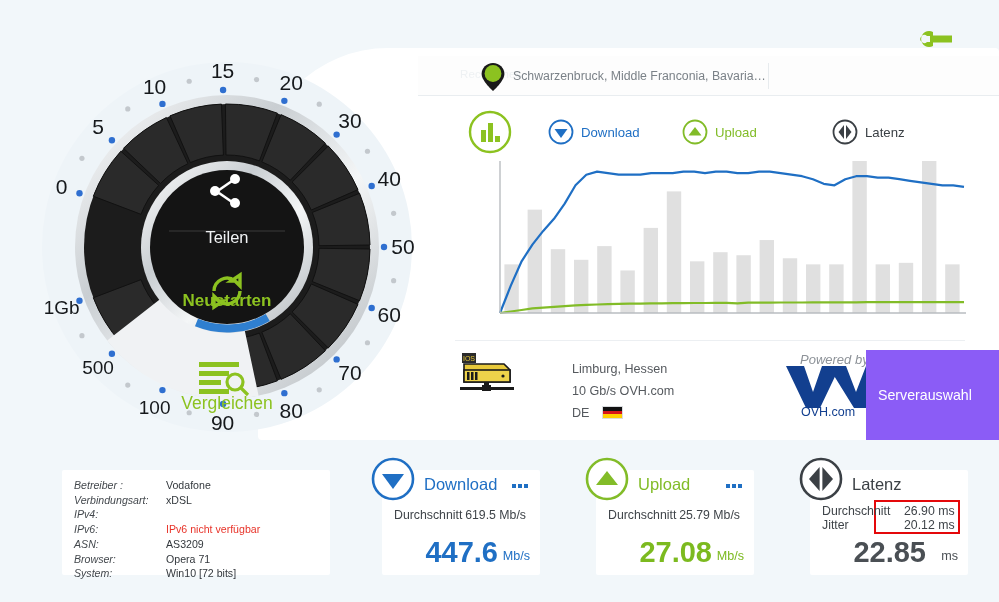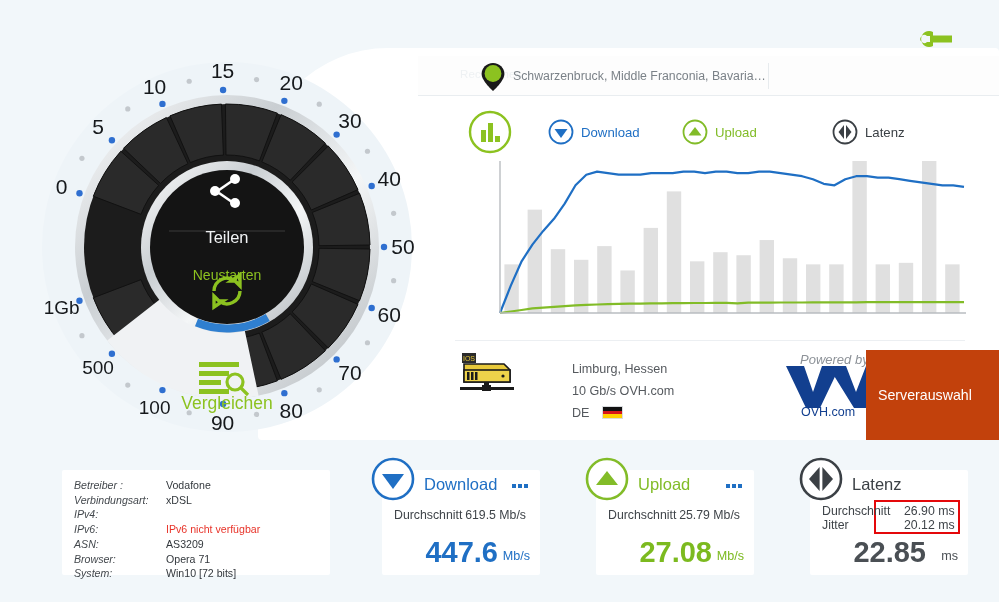--- a/index.html
+++ b/index.html
@@ -62,33 +62,33 @@
   .srv-sep { position: absolute; left: 455px; top: 340px; width: 510px; height: 1px; background: #eceff2; }
   .srv-icon { position: absolute; left: 458px; top: 352px; width: 58px; height: 48px; }
   .srv-lines { position: absolute; left: 524px; top: 358px; font-size: 12.6px; color: #55595e; line-height: 22px; margin-left: 48px; }
   .srv-flag { display: inline-block; width: 21px; height: 13px; vertical-align: -2px; margin-left: 9px;
               background: linear-gradient(#111 0 33.3%, #d7141a 33.3% 66.6%, #ffcf00 66.6% 100%);
               border: 1px solid #d9dcdf; }
   .powered { position: absolute; left: 800px; top: 352px; font-size: 13px; color: #8d9298; font-style: italic; }
   .ovh { position: absolute; left: 782px; top: 362px; width: 92px; height: 56px; }
   .srv-btn {
     position: absolute; left: 866px; top: 350px; width: 133px; height: 90px;
-    background: #c2410c; color: #fff; font-size: 14.2px;
+    background: #8b5cf6; color: #fff; font-size: 14.2px;
     display: flex; align-items: center; padding-left: 12px;
     white-space: nowrap; overflow: hidden; border: none; cursor: pointer;
   }
 
   
   .gauge { position: absolute; left: 32px; top: 48px; width: 390px; height: 398px; }
   .gauge svg { display: block; }
   .g-num { font-family: "Liberation Sans", sans-serif; fill: #15181b; font-size: 21px; }
   .g-num-s { font-size: 19px; }
   .ctr-txt { position: absolute; text-align: center; width: 160px; left: 115px; }
   .ctr-teilen { top: 180px; color: #f0f2f4; font-size: 16.5px; }
-  .ctr-neu { top: 219px; color: #8cc220; font-size: 14px; }
+  .ctr-neu { top: 243px; color: #8cc220; font-size: 17px; font-weight: bold; }
   .ctr-vgl { top: 345px; color: #8cc220; font-size: 17.5px; }
 
   
   .info-card {
     position: absolute; left: 62px; top: 470px; width: 268px; height: 105px;
     background: #fff; border-radius: 2px; padding: 9px 0 0 12px;
   }
   .info-card table { border-collapse: collapse; font-size: 10.6px; }
   .info-card td { padding: 0 0 1.5px 0; line-height: 13.2px; vertical-align: top; }
   .info-k { font-style: italic; color: #43484d; width: 92px; }

